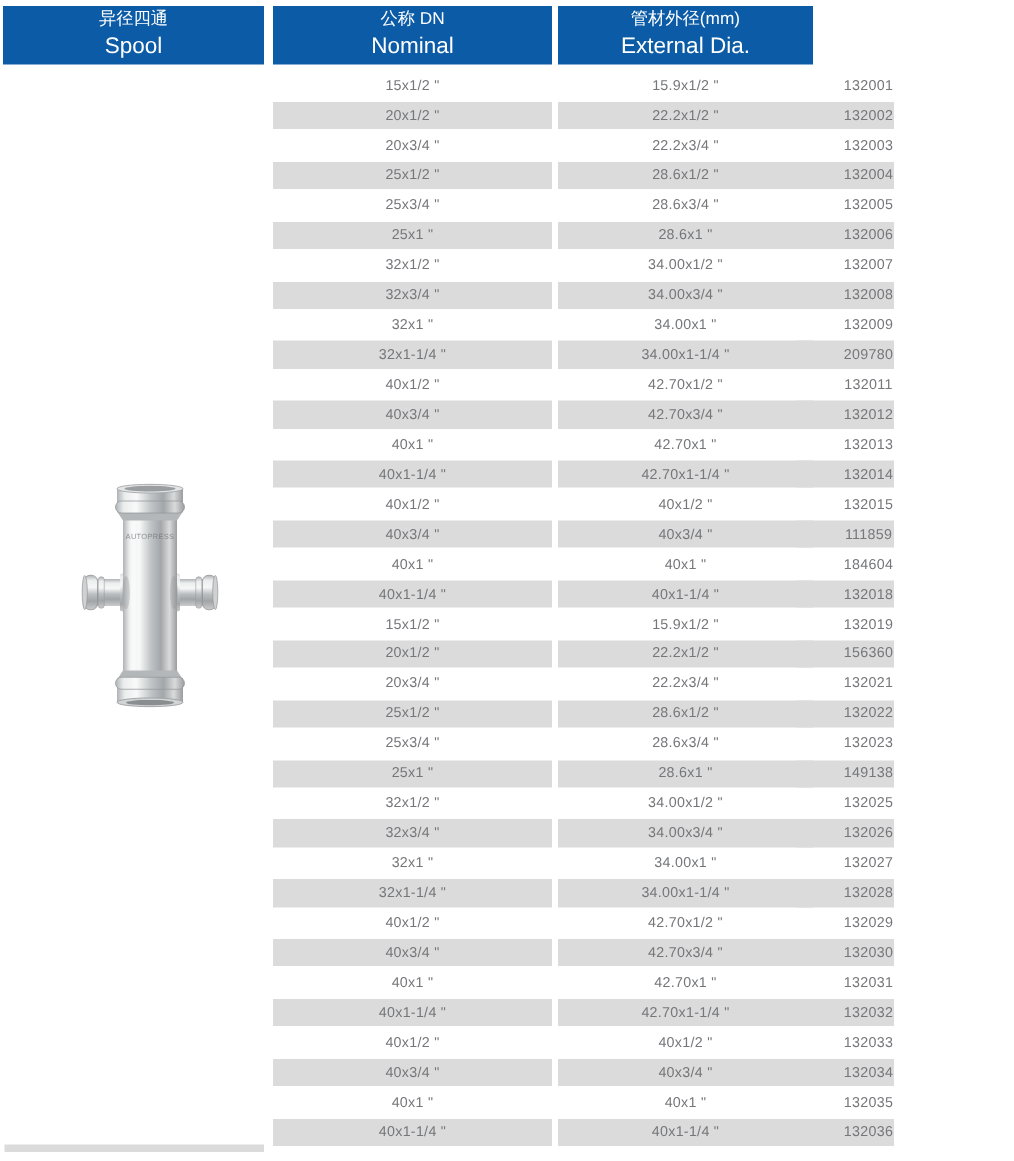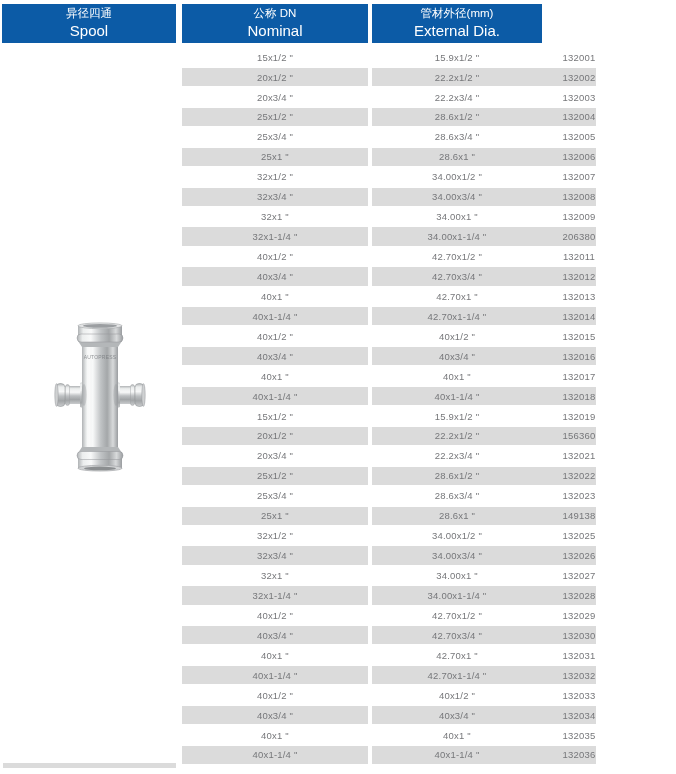--- a/index.html
+++ b/index.html
@@ -169,21 +169,21 @@
 
     <div class="row">
       <div class="cell c-nominal">32x1 "</div>
       <div class="cell c-dia">34.00x1 "</div>
       <div class="cell c-code">132009</div>
     </div>
 
     <div class="row">
       <div class="cell c-nominal">32x1-1/4 "</div>
       <div class="cell c-dia">34.00x1-1/4 "</div>
-      <div class="cell c-code">206380</div>
+      <div class="cell c-code">209780</div>
     </div>
 
     <div class="row">
       <div class="cell c-nominal">40x1/2 "</div>
       <div class="cell c-dia">42.70x1/2 "</div>
       <div class="cell c-code">132011</div>
     </div>
 
     <div class="row">
       <div class="cell c-nominal">40x3/4 "</div>
@@ -205,27 +205,27 @@
 
     <div class="row">
       <div class="cell c-nominal">40x1/2 "</div>
       <div class="cell c-dia">40x1/2 "</div>
       <div class="cell c-code">132015</div>
     </div>
 
     <div class="row">
       <div class="cell c-nominal">40x3/4 "</div>
       <div class="cell c-dia">40x3/4 "</div>
-      <div class="cell c-code">132016</div>
+      <div class="cell c-code">111859</div>
     </div>
 
     <div class="row">
       <div class="cell c-nominal">40x1 "</div>
       <div class="cell c-dia">40x1 "</div>
-      <div class="cell c-code">132017</div>
+      <div class="cell c-code">184604</div>
     </div>
 
     <div class="row">
       <div class="cell c-nominal">40x1-1/4 "</div>
       <div class="cell c-dia">40x1-1/4 "</div>
       <div class="cell c-code">132018</div>
     </div>
 
     <div class="row">
       <div class="cell c-nominal">15x1/2 "</div>

